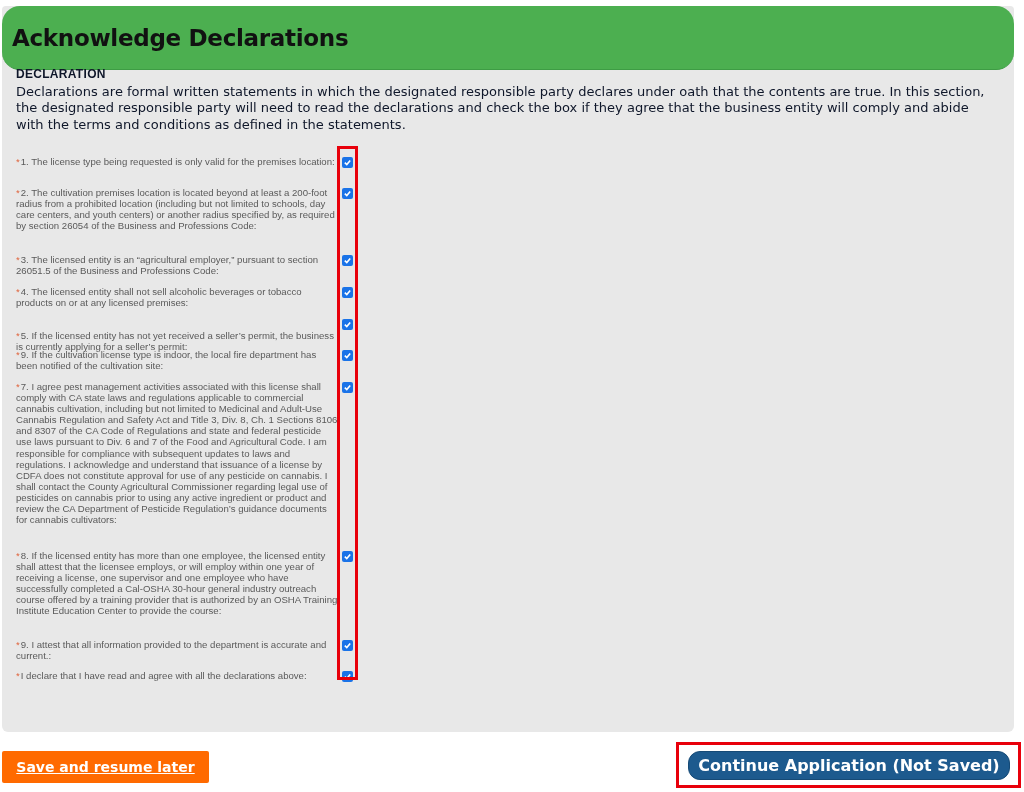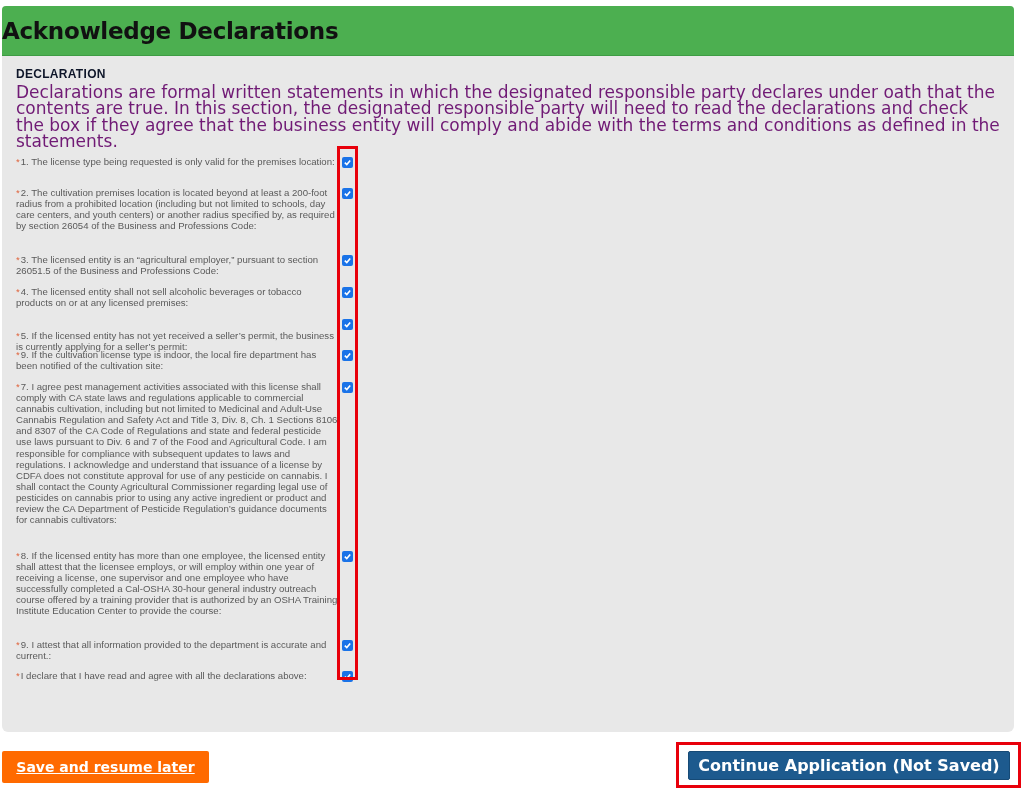--- a/index.html
+++ b/index.html
@@ -1,44 +1,44 @@
 <!DOCTYPE html>
 <html><head>
 <meta charset="utf-8">
 <style>
   html, body { margin: 0; padding: 0; background: #ffffff; }
   body { width: 1024px; height: 792px; position: relative; overflow: hidden;
          font-family: "Liberation Sans", sans-serif; }
   .panel { position: absolute; left: 2px; top: 6px; width: 1012px; height: 726px;
            background: #e8e8e8; border-radius: 4px 4px 6px 6px; overflow: hidden; }
-  .panel-header { height: 50px; background: #4caf50; display: flex; align-items: center;
-                  box-sizing: border-box; border-bottom: 1px solid #3e9c44; }
+  .panel-header { height: 64px; background: #4caf50; display: flex; align-items: center;
+                  padding-left: 10px; box-sizing: border-box; border-bottom: 1px solid #3e9c44; border-radius: 18px; }
   .panel-title { font-family: "DejaVu Sans", sans-serif; font-size: 23px; font-weight: bold;
                  color: #111; letter-spacing: -0.3px; }
   .section-label { position: absolute; left: 16px; top: 67px; font-size: 12px; font-weight: bold;
                    color: #0f172a; letter-spacing: 0.3px; }
   .intro { position: absolute; left: 16px; top: 84px; width: 984px; font-family: "DejaVu Sans", sans-serif;
-           font-size: 17px; line-height: 16.3px; color: #701a75; }
+           font-size: 13px; line-height: 16.3px; color: #0f172a; }
   .decl { position: absolute; left: 16px; width: 322px; font-size: 9.6px; line-height: 11.1px;
           color: #5a5a5a; font-weight: normal; }
   .req { color: #e0623a; margin-right: 1px; }
   .cb { position: absolute; left: 342px; width: 11px; height: 11px; background: #1a73e8;
         border-radius: 2px; display: flex; align-items: center; justify-content: center; }
   .cb svg { width: 9px; height: 9px; }
   .highlight-cb { position: absolute; left: 337px; top: 146px; width: 21px; height: 534px;
                   border: 3px solid #e8000b; box-sizing: border-box; }
   .btn-save { position: absolute; left: 2px; top: 751px; width: 207px; height: 32px;
               background: #ff6a00; color: #fff; font-family: "DejaVu Sans", sans-serif;
               font-weight: bold; font-size: 14px; border: none; border-radius: 2px;
               display: flex; align-items: center; justify-content: center; cursor: pointer; text-decoration: underline; }
   .highlight-continue { position: absolute; left: 676px; top: 742px; width: 345px; height: 46px;
                         border: 3px solid #e8000b; box-sizing: border-box; }
   .btn-continue { position: absolute; left: 688px; top: 751px; width: 322px; height: 29px;
                   background: #1d5a8e; color: #fff; font-family: "DejaVu Sans", sans-serif;
-                  font-weight: bold; font-size: 16px; border: 1px solid #164a76; border-radius: 2px;
+                  font-weight: bold; font-size: 16px; border: 1px solid #164a76; border-radius: 12px;
                   display: flex; align-items: center; justify-content: center; cursor: pointer; }
 </style>
 </head>
 <body>
 
 <div class="panel">
   <div class="panel-header">
     <span class="panel-title">Acknowledge Declarations</span>
   </div>
 </div>

